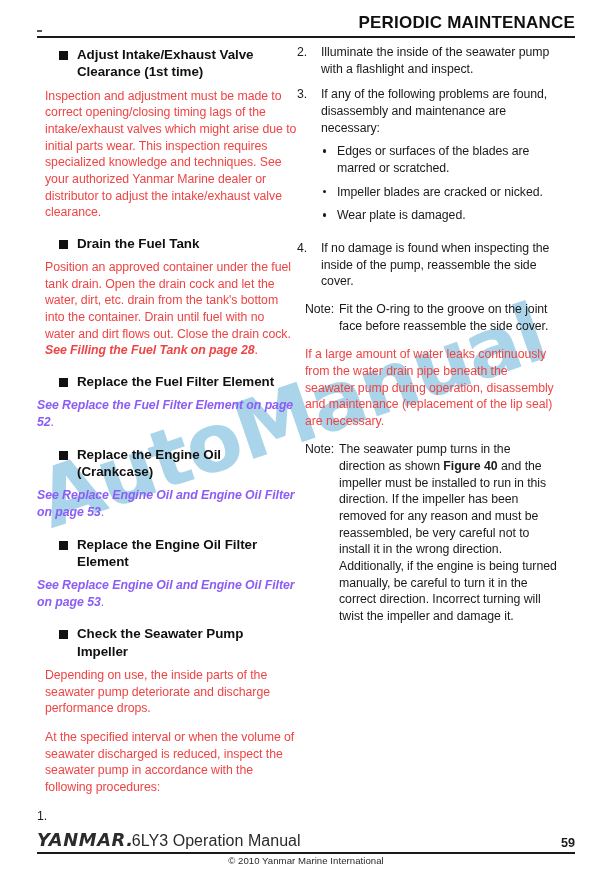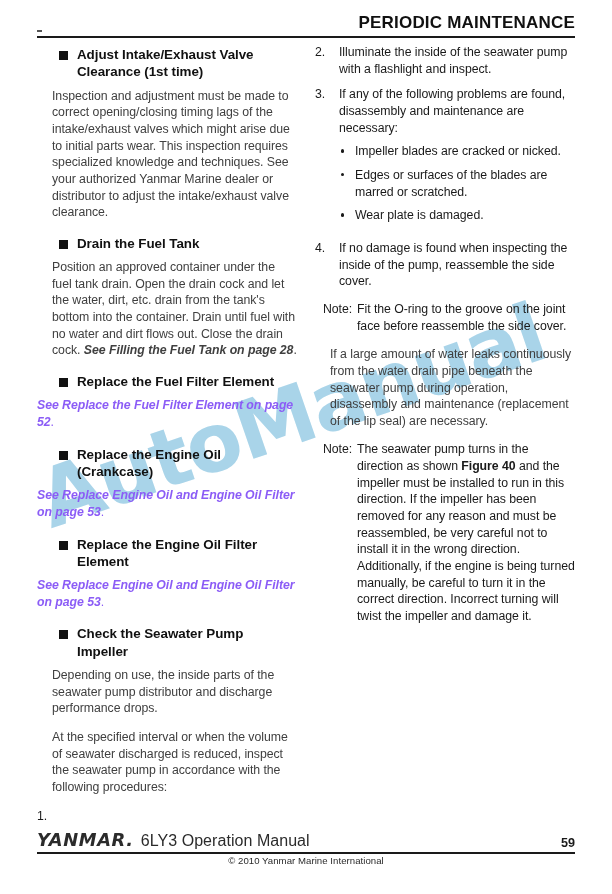--- a/index.html
+++ b/index.html
@@ -75,21 +75,20 @@
     background: #555;
   }
 
   
   #columns {
     position: absolute;
     left: 37px;
     top: 44px;
     width: 538px;
     display: flex;
-    gap: 18px;
     z-index: 1;
   }
   .col {
     width: 260px;
     position: relative;
   }
 
   
   .sq-head {
     display: flex;
@@ -108,24 +107,24 @@
   }
   .sq-head .sq-label {
     font-size: 13.4px;
     font-weight: 700;
     line-height: 1.29;
     color: #111;
     letter-spacing: -0.05px;
   }
 
   p.body {
-    margin: 0 0 12px 15px;
-    font-size: 12.3px;
-    line-height: 1.355;
-    color: #404040;
+    margin: 0 0 12px 8px;
+    font-size: 12.3px;
+    line-height: 1.355;
+    color: #ef4444;
     letter-spacing: -0.05px;
   }
 
   p.ref {
     margin: 0 0 13px 0;
     font-size: 12.3px;
     line-height: 1.355;
     color: #8b5cf6;
     font-weight: 700;
     font-style: italic;
@@ -214,21 +213,20 @@
   }
   #footer .footer-row {
     display: flex;
     align-items: flex-end;
     justify-content: space-between;
     padding-bottom: 2px;
   }
   #footer .footer-left {
     display: flex;
     align-items: baseline;
-    gap: 9px;
     text-align: right;
   }
   #footer .yanmar-logo {
     font-family: "DejaVu Sans", sans-serif;
     font-size: 17.5px;
     font-weight: 700;
     font-style: italic;
     letter-spacing: 0.6px;
     color: #2b2b2b;
     transform: scaleX(1.02);
@@ -303,21 +301,21 @@
       <div class="sq-head">
         <span class="sq"></span>
         <span class="sq-label">Replace the Engine Oil Filter Element</span>
       </div>
       <p class="ref"><span>See Replace Engine Oil and Engine Oil Filter on page 53</span><span class="period">.</span></p>
 
       <div class="sq-head">
         <span class="sq"></span>
         <span class="sq-label">Check the Seawater Pump Impeller</span>
       </div>
-      <p class="body">Depending on use, the inside parts of the seawater pump distributor and discharge performance drops.</p>
+      <p class="body">Depending on use, the inside parts of the seawater pump deteriorate and discharge performance drops.</p>
       <p class="body">At the specified interval or when the volume of seawater discharged is reduced, inspect the seawater pump in accordance with the following procedures:</p>
 
       <ol class="numlist">
         <li>
           <span class="num">1.</span>
         </li>
       </ol>
 
     </div>
 
@@ -327,25 +325,25 @@
         <li>
           <span class="num">2.</span>
           <span>Illuminate the inside of the seawater pump with a flashlight and inspect.</span>
         </li>
         <li>
           <span class="num">3.</span>
           <span>If any of the following problems are found, disassembly and maintenance are necessary:</span>
           <ul class="bullist">
             <li>
               <span class="dot"></span>
-              <span>Impeller blades are cracked or nicked.</span>
+              <span>Edges or surfaces of the blades are marred or scratched.</span>
             </li>
             <li>
               <span class="dot"></span>
-              <span>Edges or surfaces of the blades are marred or scratched.</span>
+              <span>Impeller blades are cracked or nicked.</span>
             </li>
             <li>
               <span class="dot"></span>
               <span>Wear plate is damaged.</span>
             </li>
           </ul>
         </li>
         <li>
           <span class="num">4.</span>
           <span>If no damage is found when inspecting the inside of the pump, reassemble the side cover.</span>

